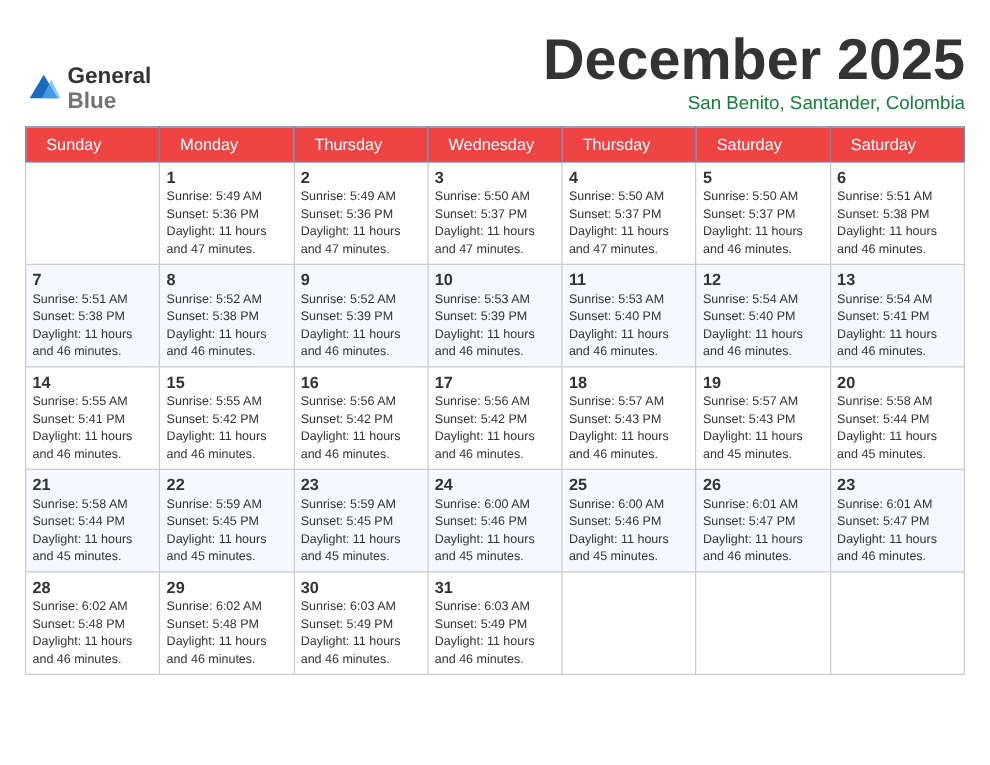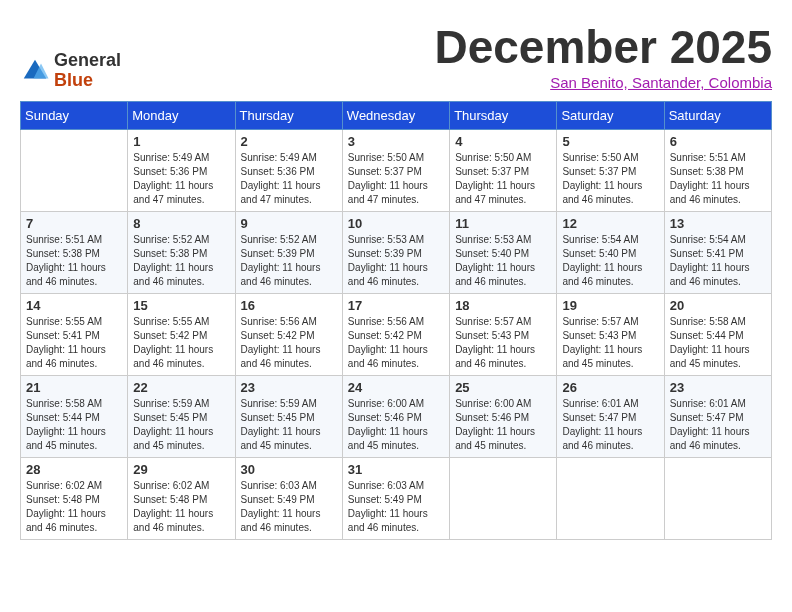--- a/index.html
+++ b/index.html
@@ -20,48 +20,47 @@
       display: flex;
       align-items: center;
       gap: 4px;
     }
     .logo-text {
       font-size: 18px;
       font-weight: bold;
       line-height: 1.1;
     }
     .logo-general { color: #333; }
-    .logo-blue { color: #c2410c; }
+    .logo-blue { color: #737373; }
     .logo-icon {
       width: 30px;
       height: 30px;
     }
     .title-area {
       text-align: right;
     }
     .month-title {
       font-size: 46px;
       font-weight: bold;
       color: #333;
     }
     .subtitle {
       font-size: 15px;
-      color: #a21caf;
-      text-decoration: underline;
+      color: #15803d;
     }
     .calendar {
       width: 100%;
       border-collapse: collapse;
       border: 1px solid #ccc;
     }
     .calendar th {
-      background: #1d4ed8;
+      background: #ef4444;
       color: #fff;
       font-size: 13px;
-      padding: 6px 4px;
+      padding: 6px 16px;
       text-align: left;
       border: 1px solid #5590cc;
       font-weight: normal;
     }
     .calendar td {
       border: 1px solid #ccc;
       vertical-align: top;
       padding: 4px 5px;
       font-size: 10.5px;
       color: #333;

